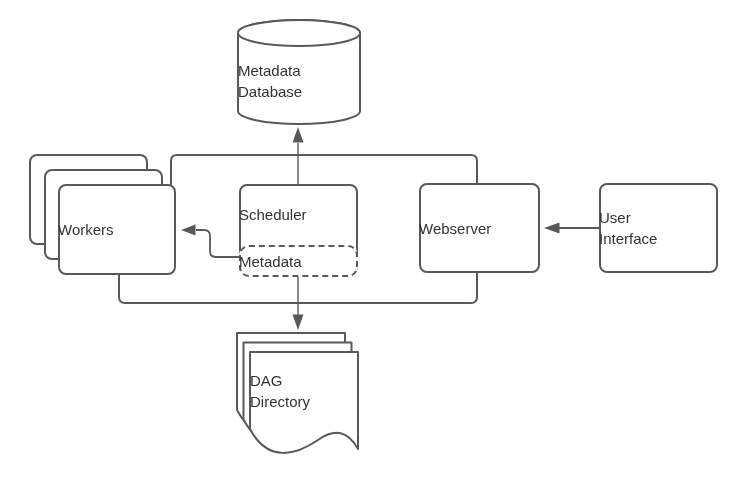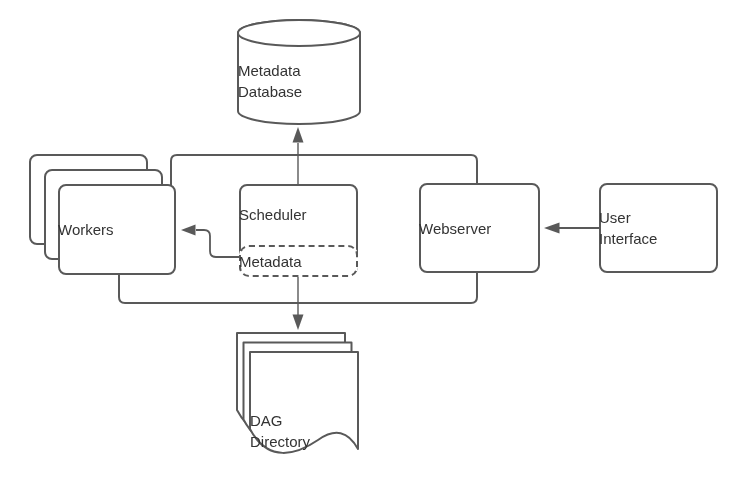--- a/index.html
+++ b/index.html
@@ -99,16 +99,16 @@
 
   <div class="lbl" style="left:239px;top:204px;width:144px;">Scheduler</div>
 
   <div class="lbl" style="left:239px;top:251px;width:119px;">Metadata</div>
 
   <div class="lbl" style="left:419px;top:218px;width:121px;">Webserver</div>
 
   <div class="lbl" style="left:599px;top:207px;width:119px;">User
 Interface</div>
 
-  <div class="lbl" style="left:250px;top:370px;width:108px;margin-top:40px;">DAG
+  <div class="lbl" style="left:250px;top:370px;width:108px;">DAG
 Directory</div>
 
 </div>
 
 </body></html>

